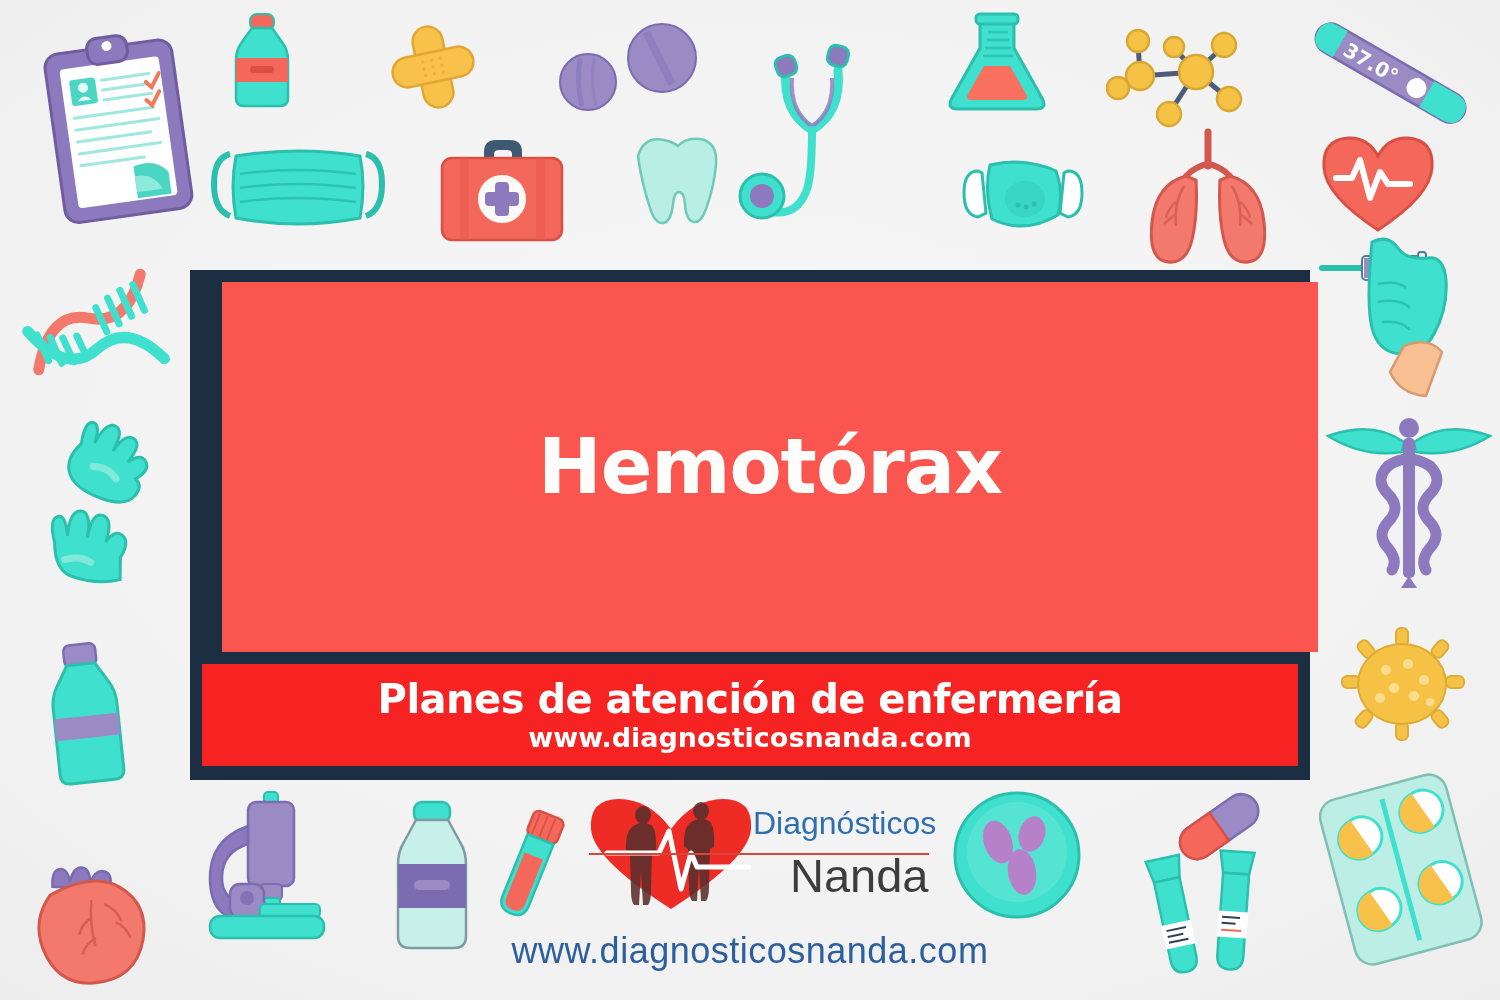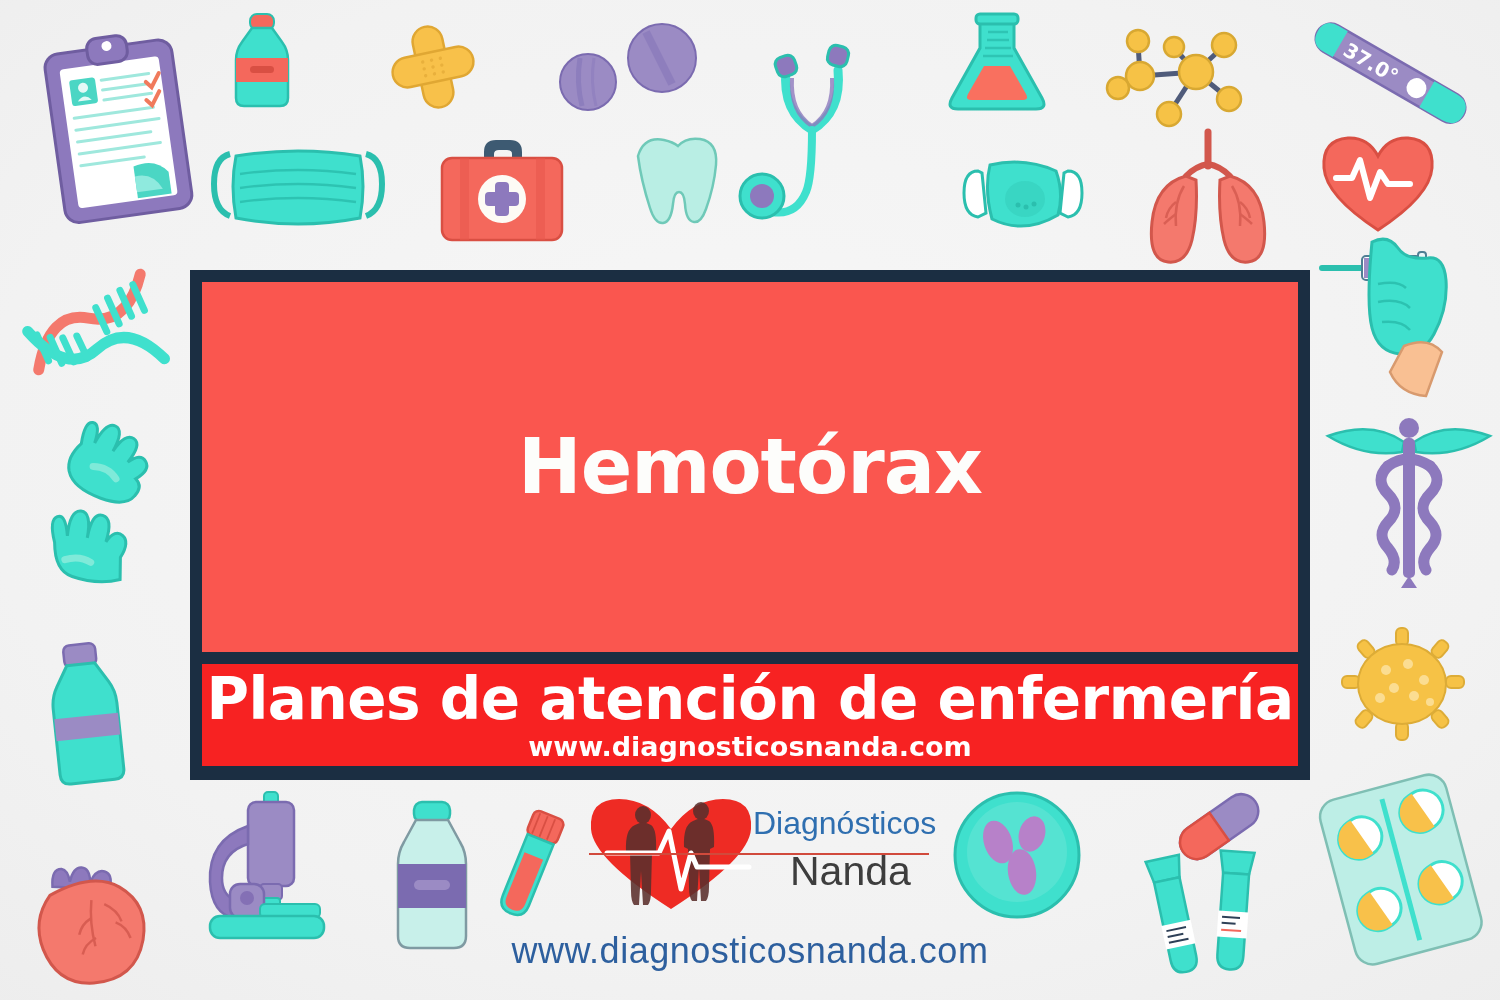--- a/index.html
+++ b/index.html
@@ -22,61 +22,61 @@
   #card{
     position:absolute;left:190px;top:270px;width:1120px;height:510px;
     background:#1b2e42;
     box-sizing:border-box;
     padding:12px;
   }
   #card-top{
     height:370px;width:100%;
     background:#fa564f;
     box-sizing:border-box;
-    display:flex;align-items:center;justify-content:center;
+    display:flex;align-items:center;justify-content:center;margin-left:20px;
   }
   #card-title{
     color:#fdfdfb;
     font-size:76px;
     font-weight:bold;
     letter-spacing:-1px;
     line-height:1;
     text-align:center;
     font-family:"DejaVu Sans", sans-serif;
   }
   #card-gap{height:12px;width:100%;background:#1b2e42;}
   #card-bottom{
     height:102px;width:100%;
     background:#f72222;
     box-sizing:border-box;
     display:flex;flex-direction:column;align-items:center;justify-content:center;
     padding-top:2px;
   }
   #card-sub{
-    color:#ffffff;font-size:58px;font-weight:bold;line-height:1.02;
+    color:#ffffff;font-size:40px;font-weight:bold;line-height:1.02;
     font-family:"DejaVu Sans", sans-serif;
     text-align:center;letter-spacing:-0.5px;
   }
   #card-url{
     color:#ffffff;font-size:27px;font-weight:bold;line-height:1.1;
     font-family:"DejaVu Sans", sans-serif;
     text-align:center;margin-top:3px;letter-spacing:0px;
   }
 
   
   #logo{position:absolute;left:575px;top:795px;width:370px;height:120px;}
   #logo-word1{
     position:absolute;left:178px;top:10px;
     font-family:"Liberation Sans", sans-serif;
     font-size:32px;color:#2f6fb0;letter-spacing:0px;
   }
   #logo-word2{
     position:absolute;left:215px;top:53px;
     font-family:"Liberation Sans", sans-serif;
-    font-size:41px;color:#3d3d3d;letter-spacing:0px;
+    font-size:47px;color:#3d3d3d;letter-spacing:0px;
   }
   #logo-rule{
     position:absolute;left:14px;top:58px;width:340px;height:2px;background:#d14a3c;
   }
   #footer-url{
     position:absolute;left:0;top:930px;width:1500px;text-align:center;
     font-family:"Liberation Sans", sans-serif;
     font-size:36px;color:#2d5f9e;letter-spacing:0.5px;
   }
 </style>

